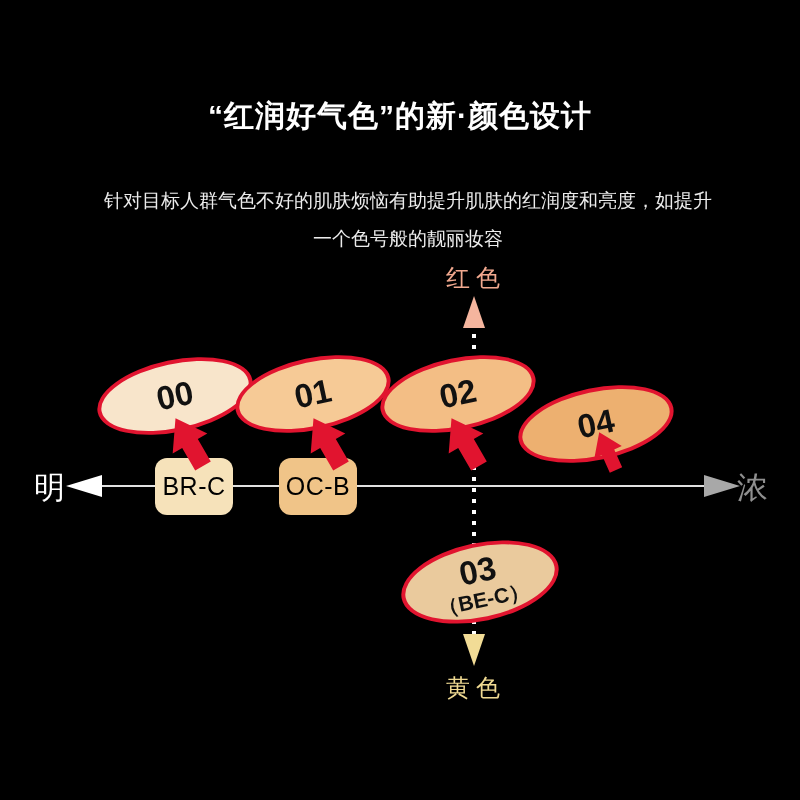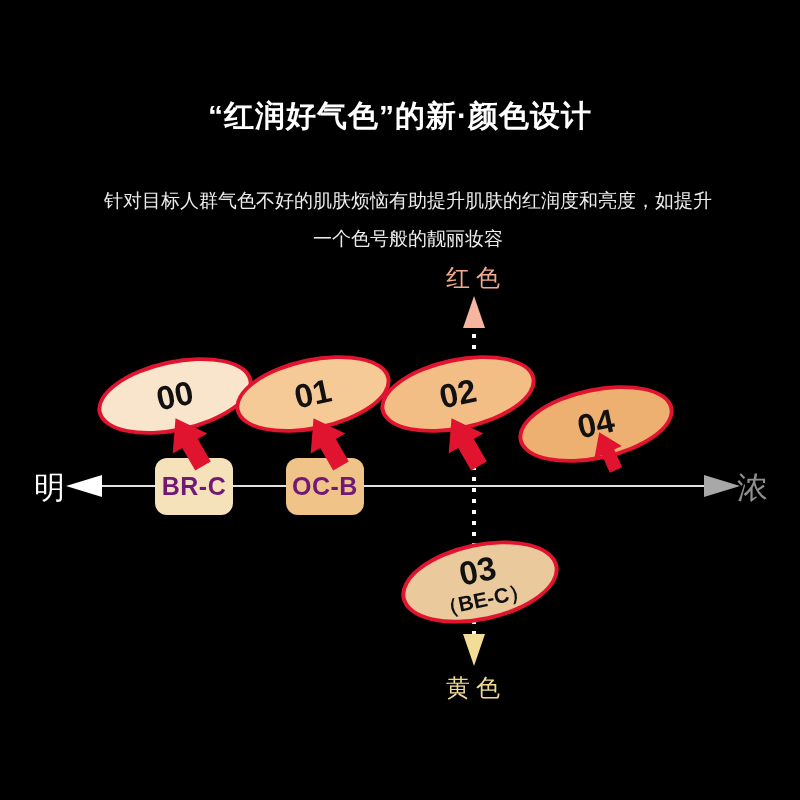--- a/index.html
+++ b/index.html
@@ -54,24 +54,24 @@
     left:704px;top:475px;
     border-top:11px solid transparent;border-bottom:11px solid transparent;
     border-left:36px solid #A8A8A8;z-index:2;
   }
   #bright-label{left:34px;top:467px;font-size:31px;color:#fff;z-index:2;}
   #deep-label{left:737px;top:467px;font-size:31px;color:#8F8F8F;z-index:2;}
   
   .box{
     width:78px;height:57px;top:458px;border-radius:12px;z-index:3;
     display:flex;align-items:center;justify-content:center;
-    font-size:25px;font-weight:700;color:#701a75;letter-spacing:0.5px;
+    font-size:25px;font-weight:400;color:#000000;letter-spacing:0.5px;
   }
   #box0{left:155px;background:#F6E2BA;}
-  #box1{left:286px;background:#F0C488;}
+  #box1{left:279px;background:#F0C488;}
   #box2{left:431px;background:#EDBC7B;}
   #box3{left:569px;background:#E9B56E;}
   
   .ellipse{
     width:150px;height:64px;border-radius:50%;
     border:4px solid #E1142F;z-index:2;
     display:flex;align-items:center;justify-content:center;
     font-size:33px;font-weight:700;color:#111;transform:rotate(-12deg);
   }
   #e00{left:96px;top:360px;background:#F8E5CB;}

